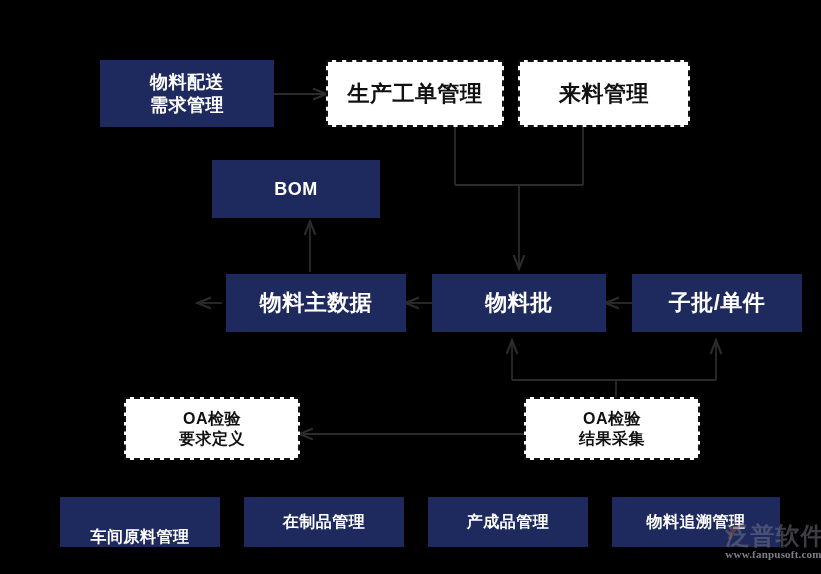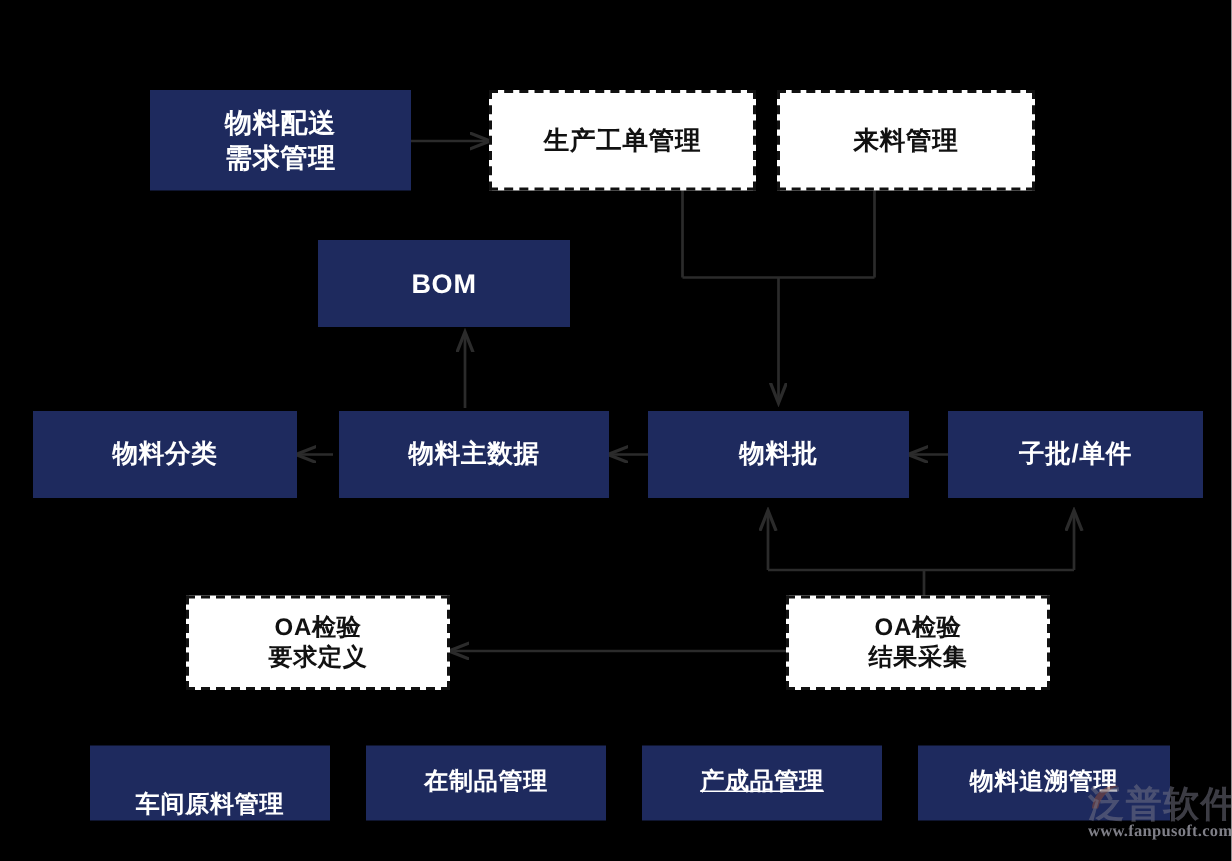--- a/index.html
+++ b/index.html
@@ -35,21 +35,21 @@
   .node.dashed {
     background: #ffffff;
     color: #111111;
     border: 2.5px dashed #111111;
   }
   .node-label {
     white-space: pre-line;
     display: block;
   }
   .fs18 { font-size: 18px; }
-  .fs17 { font-size: 17px; }
+  .fs17 { font-size: 22px; }
   .fs16 { font-size: 16px; }
 
   svg.edges {
     position: absolute;
     left: 0;
     top: 0;
     width: 821px;
     height: 574px;
     pointer-events: none;
   }
@@ -145,23 +145,20 @@
   </div>
 
   <div class="node dashed fs17" style="left:518px; top:60px; width:172px; height:67px;">
     <span class="node-label">来料管理</span>
   </div>
 
   <div class="node solid fs18" style="left:212px; top:160px; width:168px; height:58px;">
     <span class="node-label">BOM</span>
   </div>
 
-  <div class="node solid fs17" style="left:22px; top:274px; width:176px; height:58px;">
-    <span class="node-label">物料分类</span>
-  </div>
 
   <div class="node solid fs17" style="left:226px; top:274px; width:180px; height:58px;">
     <span class="node-label">物料主数据</span>
   </div>
 
   <div class="node solid fs17" style="left:432px; top:274px; width:174px; height:58px;">
     <span class="node-label">物料批</span>
   </div>
 
   <div class="node solid fs17" style="left:632px; top:274px; width:170px; height:58px;">
@@ -179,21 +176,21 @@
   </div>
 
   <div class="node solid fs16" style="left:60px; top:497px; width:160px; height:50px;align-items:flex-end;">
     <span class="node-label">车间原料管理</span>
   </div>
 
   <div class="node solid fs16" style="left:244px; top:497px; width:160px; height:50px;">
     <span class="node-label">在制品管理</span>
   </div>
 
-  <div class="node solid fs16" style="left:428px; top:497px; width:160px; height:50px;text-decoration:underline;">
+  <div class="node solid fs16" style="left:428px; top:497px; width:160px; height:50px;">
     <span class="node-label">产成品管理</span>
   </div>
 
   <div class="node solid fs16" style="left:612px; top:497px; width:168px; height:50px;">
     <span class="node-label">物料追溯管理</span>
   </div>
 
   <div id="watermark">
     <svg id="wm-mark" viewBox="0 0 26 20">
       <path d="M2,17 C3,7 10,1 20,2 C13,4 8,9 6,17 Z" fill="rgba(150,80,55,0.55)"></path>

